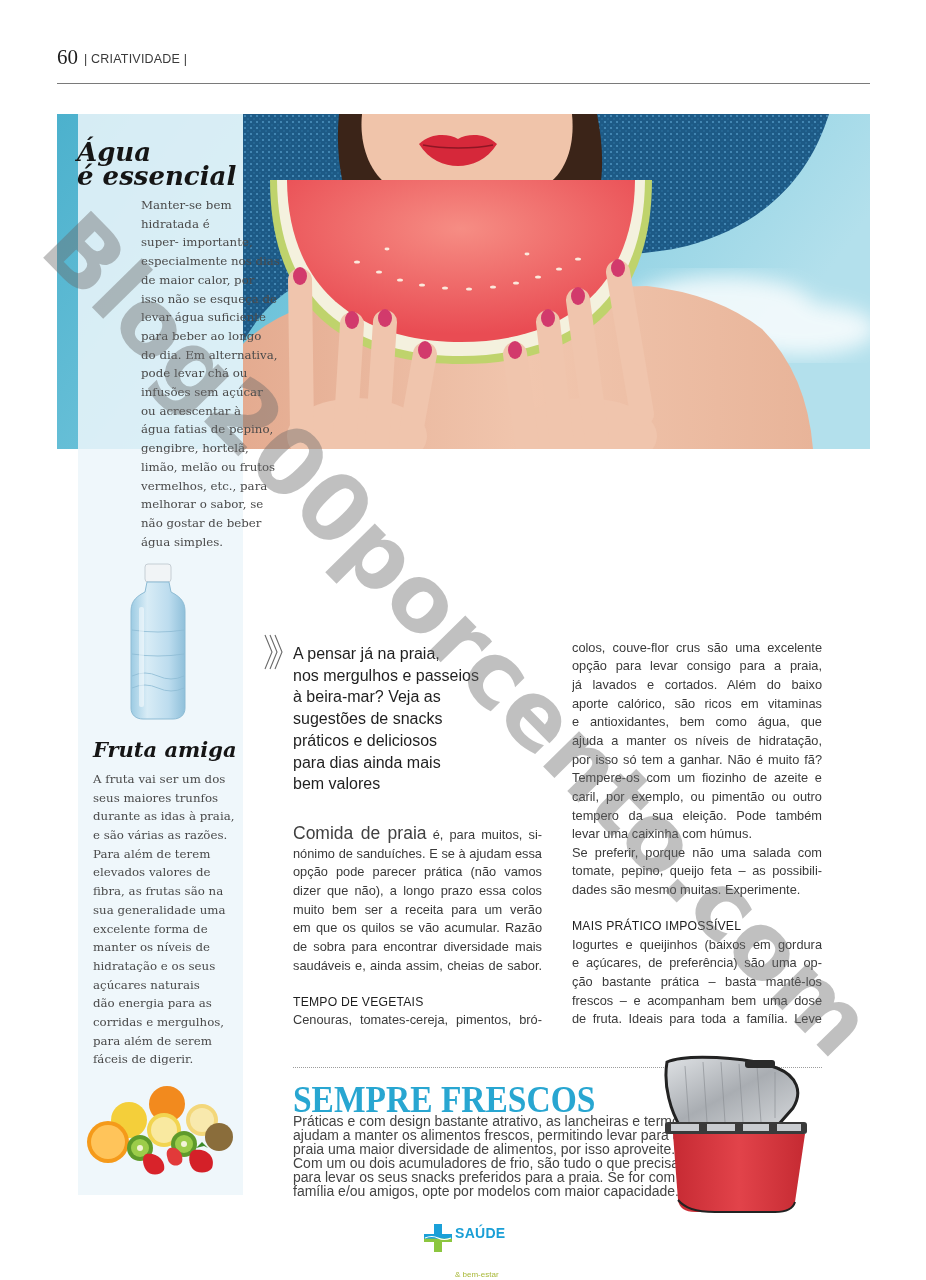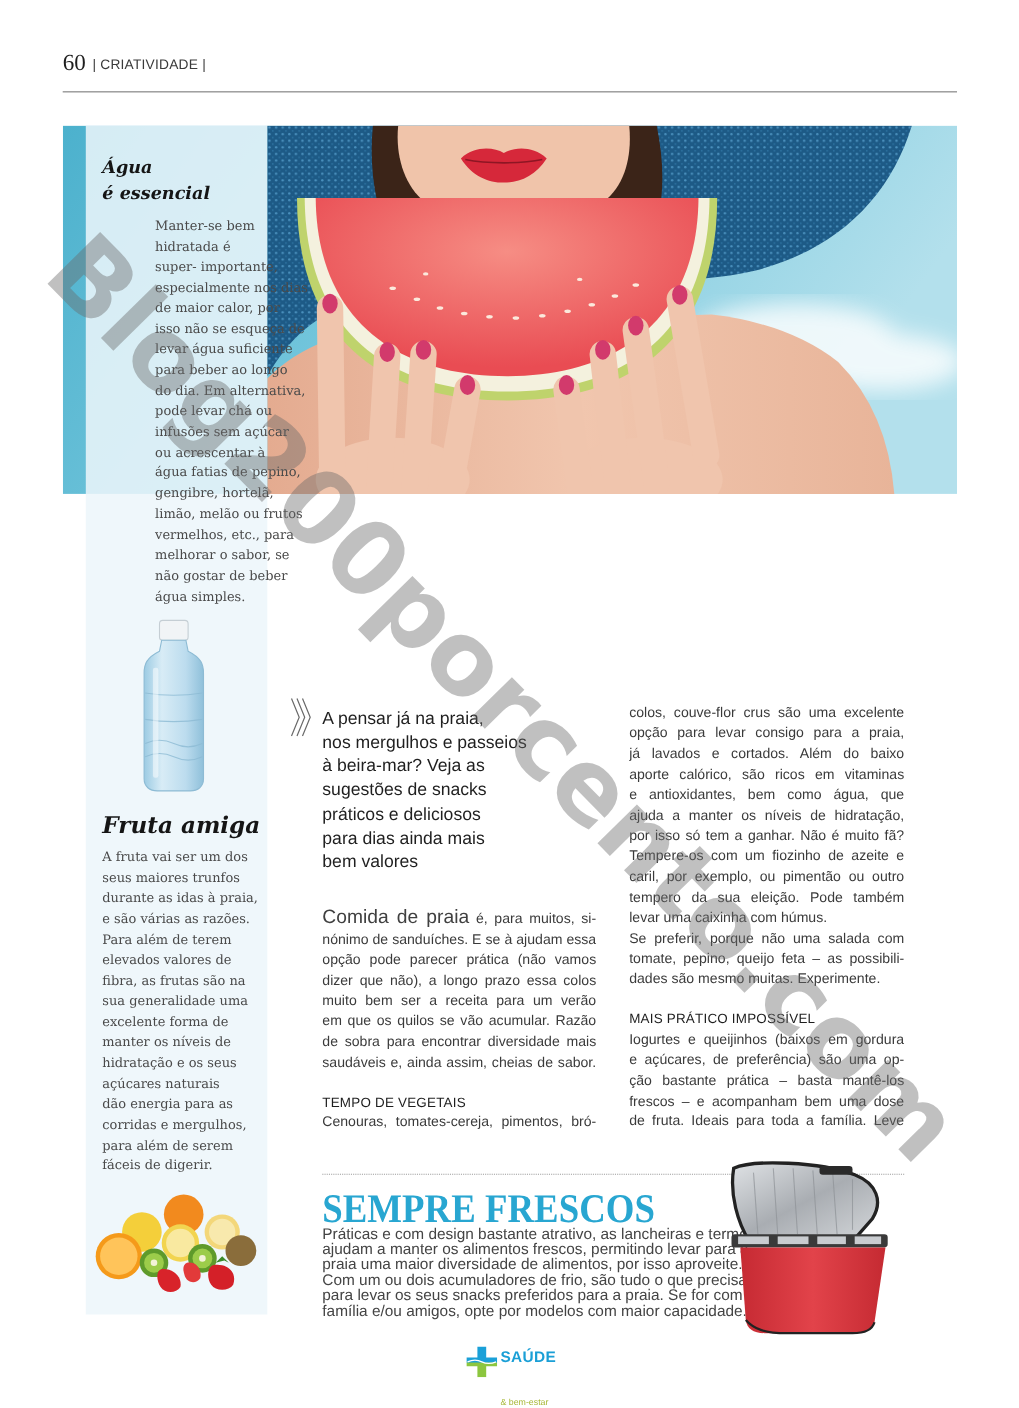--- a/index.html
+++ b/index.html
@@ -11,21 +11,21 @@
   .section { left: 84px; top: 51px; font-size: 12.5px; line-height: 16px; color: #3a3a3a; letter-spacing: 0.2px; }
   .rule { left: 57px; top: 83px; width: 813px; height: 0; border-top: 1px solid #7a7a7a; }
 
   
   .hero { left: 57px; top: 114px; width: 813px; height: 335px; overflow: hidden; }
   .hero svg { display: block; }
 
   
   .sidebar { left: 78px; top: 114px; width: 165px; height: 1081px; background: rgba(236,246,250,0.86); }
   .script-title { font-family: "DejaVu Serif", serif; font-style: italic; font-weight: bold; color: #151515; }
-  .water-title { left: 93px; top: 140px; font-size: 16px; line-height: 24px; }
+  .water-title { left: 77px; top: 140px; font-size: 26px; line-height: 24px; }
   .water-title div { white-space: pre; }
   .side-body { font-family: "DejaVu Serif", serif; font-size: 11.8px; line-height: 18.7px; color: #4a4a4a; white-space: pre; }
   .water-body { left: 93px; top: 196px; margin-left: 48px; }
   .bottle { left: 125px; top: 562px; width: 66px; height: 160px; }
   .fruit-title { left: 93px; top: 738px; font-size: 21px; line-height: 24px; white-space: pre; }
   .fruit-body { left: 93px; top: 770px; line-height: 18.68px; }
   .fruit-img { left: 84px; top: 1082px; width: 152px; height: 96px; }
 
   
   .headline { left: 293px; top: 480px; font-family: "DejaVu Serif", serif; font-weight: bold; font-size: 50px; line-height: 62px; color: #1e6a9e; white-space: pre; letter-spacing: 0.3px; }

